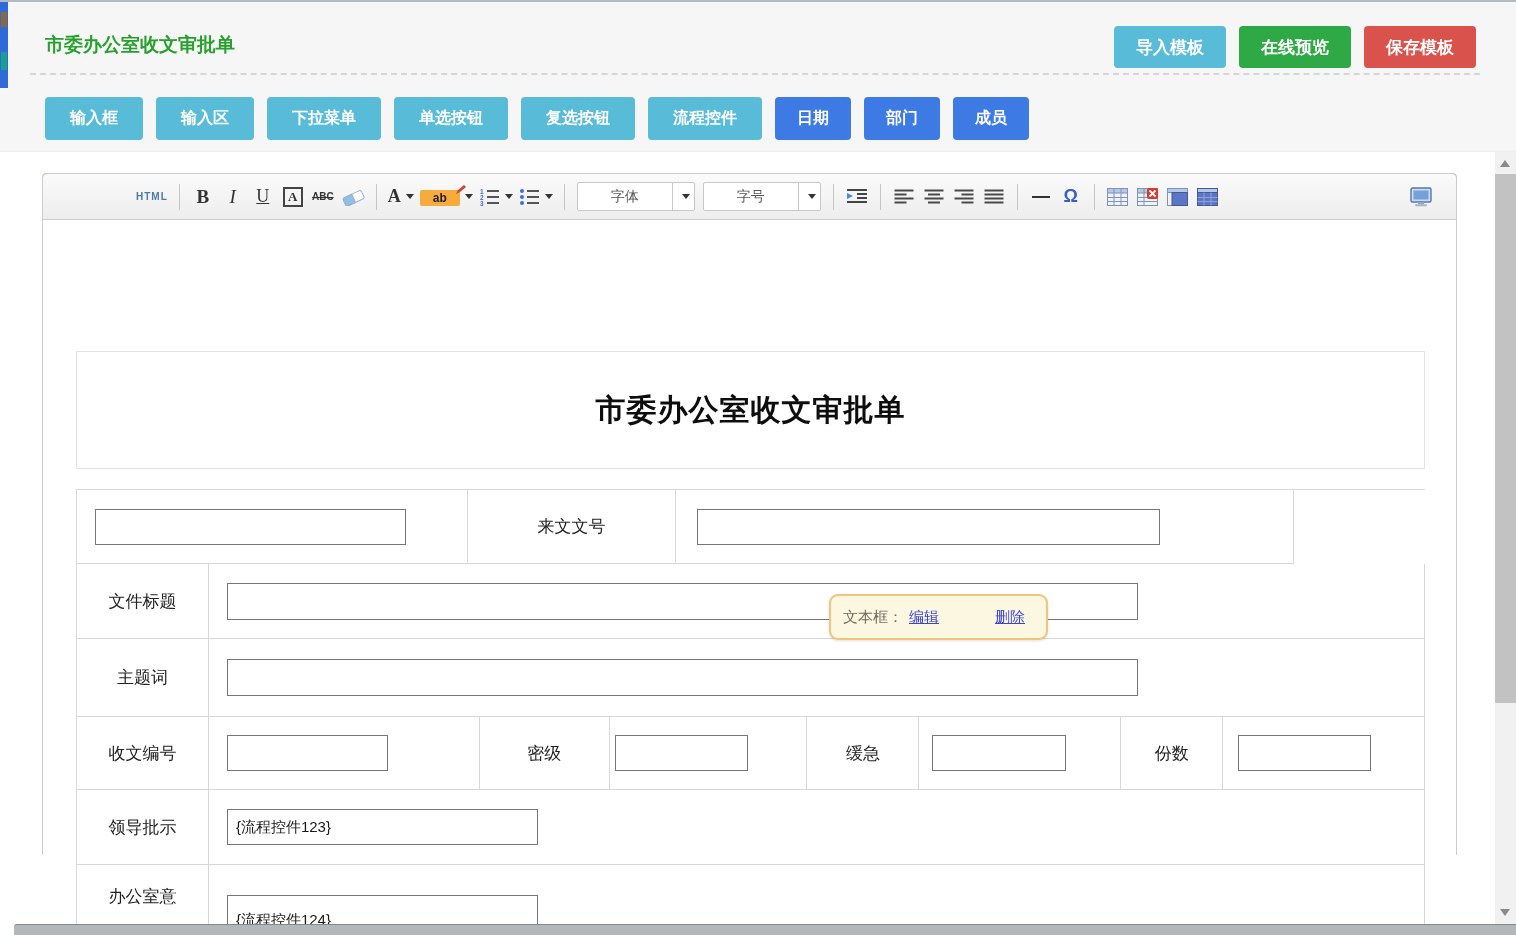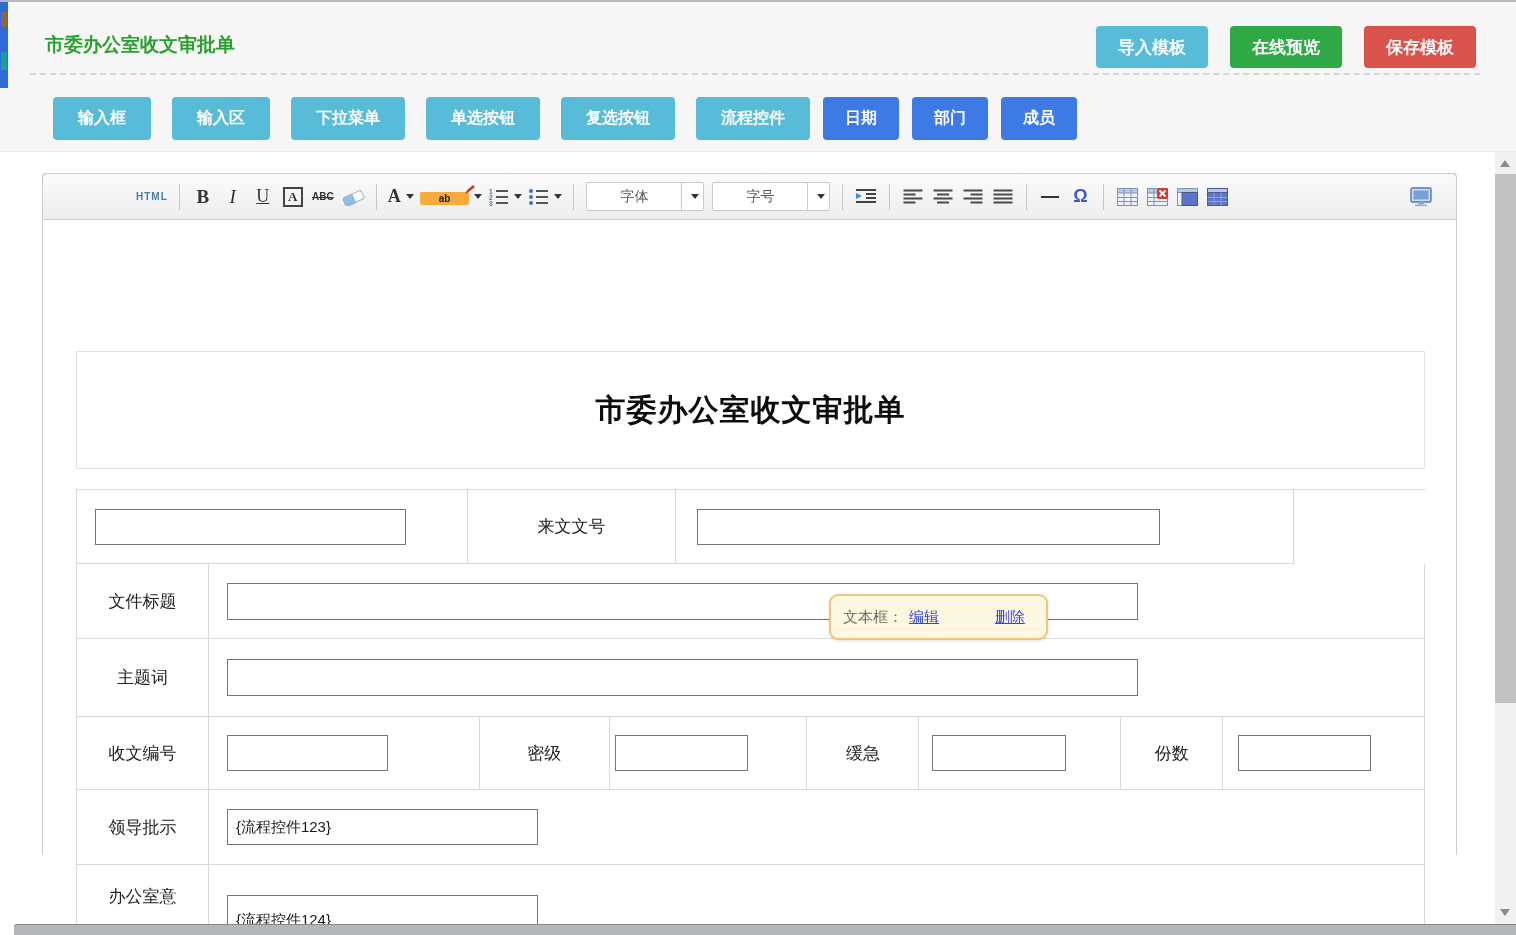--- a/index.html
+++ b/index.html
@@ -10,47 +10,47 @@
 
   
   .left-strip { position:absolute; left:0; top:2px; width:8px; height:86px; background:#2f6ad8; z-index:60; }
   .left-strip .m1 { position:absolute; left:1px; top:10px; width:6px; height:15px; background:#8a6a3a; }
   .left-strip .m2 { position:absolute; left:1px; top:50px; width:6px; height:18px; background:#18a094; }
 
   
   .header { position:absolute; left:0; top:2px; width:1516px; height:150px; background:#f6f6f6; border-bottom:1px solid #ececec; z-index:10; }
   .page-title { position:absolute; left:45px; top:30px; font-size:19px; font-weight:bold; color:#28a02d; }
   .dashed { position:absolute; left:30px; top:71px; width:1450px; border-top:2px dashed #d6d6d6; }
-  .header-actions { position:absolute; right:40px; top:24px; display:flex; gap:22px; }
+  .header-actions { position:absolute; right:40px; top:24px; display:flex; gap:13px; }
   .act-btn { height:42px; padding:0 22px; border:none; border-radius:4px; color:#fff; font-size:17px; font-weight:bold; font-family:"Liberation Sans", sans-serif; cursor:pointer; }
   .btn-import { background:#58bbd8; }
   .btn-preview { background:#2fa846; }
   .btn-save { background:#d9524b; }
   .widget-row { position:absolute; left:45px; top:95px; display:flex; gap:13px; }
   .wbtn { height:43px; border:none; border-radius:4px; color:#fff; font-size:16px; font-weight:bold; font-family:"Liberation Sans", sans-serif; cursor:pointer; }
-  .wbtn.info { background:#58bbd8; padding:0 25px;margin-left:8px; }
+  .wbtn.info { background:#58bbd8; padding:0 25px; }
   .wbtn.primary { background:#3e7ae4; padding:2px 22px; }
 
   
   .editor-panel { position:absolute; left:42px; top:173px; width:1415px; height:682px; border:1px solid #ccc; border-radius:4px 4px 0 0; background:#84cc16; }
   .tb { display:flex; align-items:center; height:46px; padding-left:90px; padding-right:12px;
         background:linear-gradient(#fbfbfb,#ededed); border-bottom:1px solid #ccc; border-radius:4px 4px 0 0; }
   .tbi { display:flex; align-items:center; justify-content:center; min-width:24px; height:30px; margin:0 3px; color:#333; cursor:pointer; }
   .sep { width:1px; height:26px; background:#c6c6c6; margin:0 8px; }
   .g-html { font-size:10px; font-weight:bold; letter-spacing:1px; color:#4a7ba6; }
   .g-b { font-family:"Liberation Serif", serif; font-weight:bold; font-size:19px; }
   .g-i { font-family:"Liberation Serif", serif; font-style:italic; font-size:19px; }
   .g-u { font-family:"Liberation Serif", serif; font-size:18px; text-decoration:underline; }
   .g-box-a { width:20px; height:20px; border:2px solid #444; display:flex; align-items:center; justify-content:center;
              font-family:"Liberation Serif", serif; font-weight:bold; font-size:13px; }
   .g-abc { font-size:10px; font-weight:bold; text-decoration:line-through; }
   .g-a { font-family:"Liberation Serif", serif; font-size:18px; font-weight:bold; }
   .caret { width:0; height:0; border-left:4px solid transparent; border-right:4px solid transparent; border-top:5px solid #333; margin-left:5px; }
   .hl-wrap { position:relative; }
-  .hl-chip { background:#f6ab3c; border-radius:2px; font-weight:bold; font-size:10px; padding:1px 19px; color:#222; }
+  .hl-chip { background:#f6ab3c; border-radius:2px; font-weight:bold; font-size:12px; padding:1px 13px; color:#222; }
   .hl-pencil { position:absolute; right:-6px; top:-4px; }
   .tb-select { display:flex; width:118px; height:29px; background:#fff; border:1px solid #c8c8c8; border-radius:2px; margin:0 4px; align-items:center; cursor:pointer; }
   .tb-select .lbl { flex:1; text-align:center; color:#555; font-size:14px; }
   .tb-select .dd { width:22px; height:100%; border-left:1px solid #c8c8c8; display:flex; align-items:center; justify-content:center; }
   .g-hr { width:18px; border-top:2px solid #333; }
   .g-omega { font-size:18px; font-weight:bold; color:#3b5cc4; }
   .fullscreen { margin-left:auto; margin-right:10px; }
 
   
   .canvas { position:absolute; left:0; top:46px; width:1413px; height:715px; background:#fff; }

